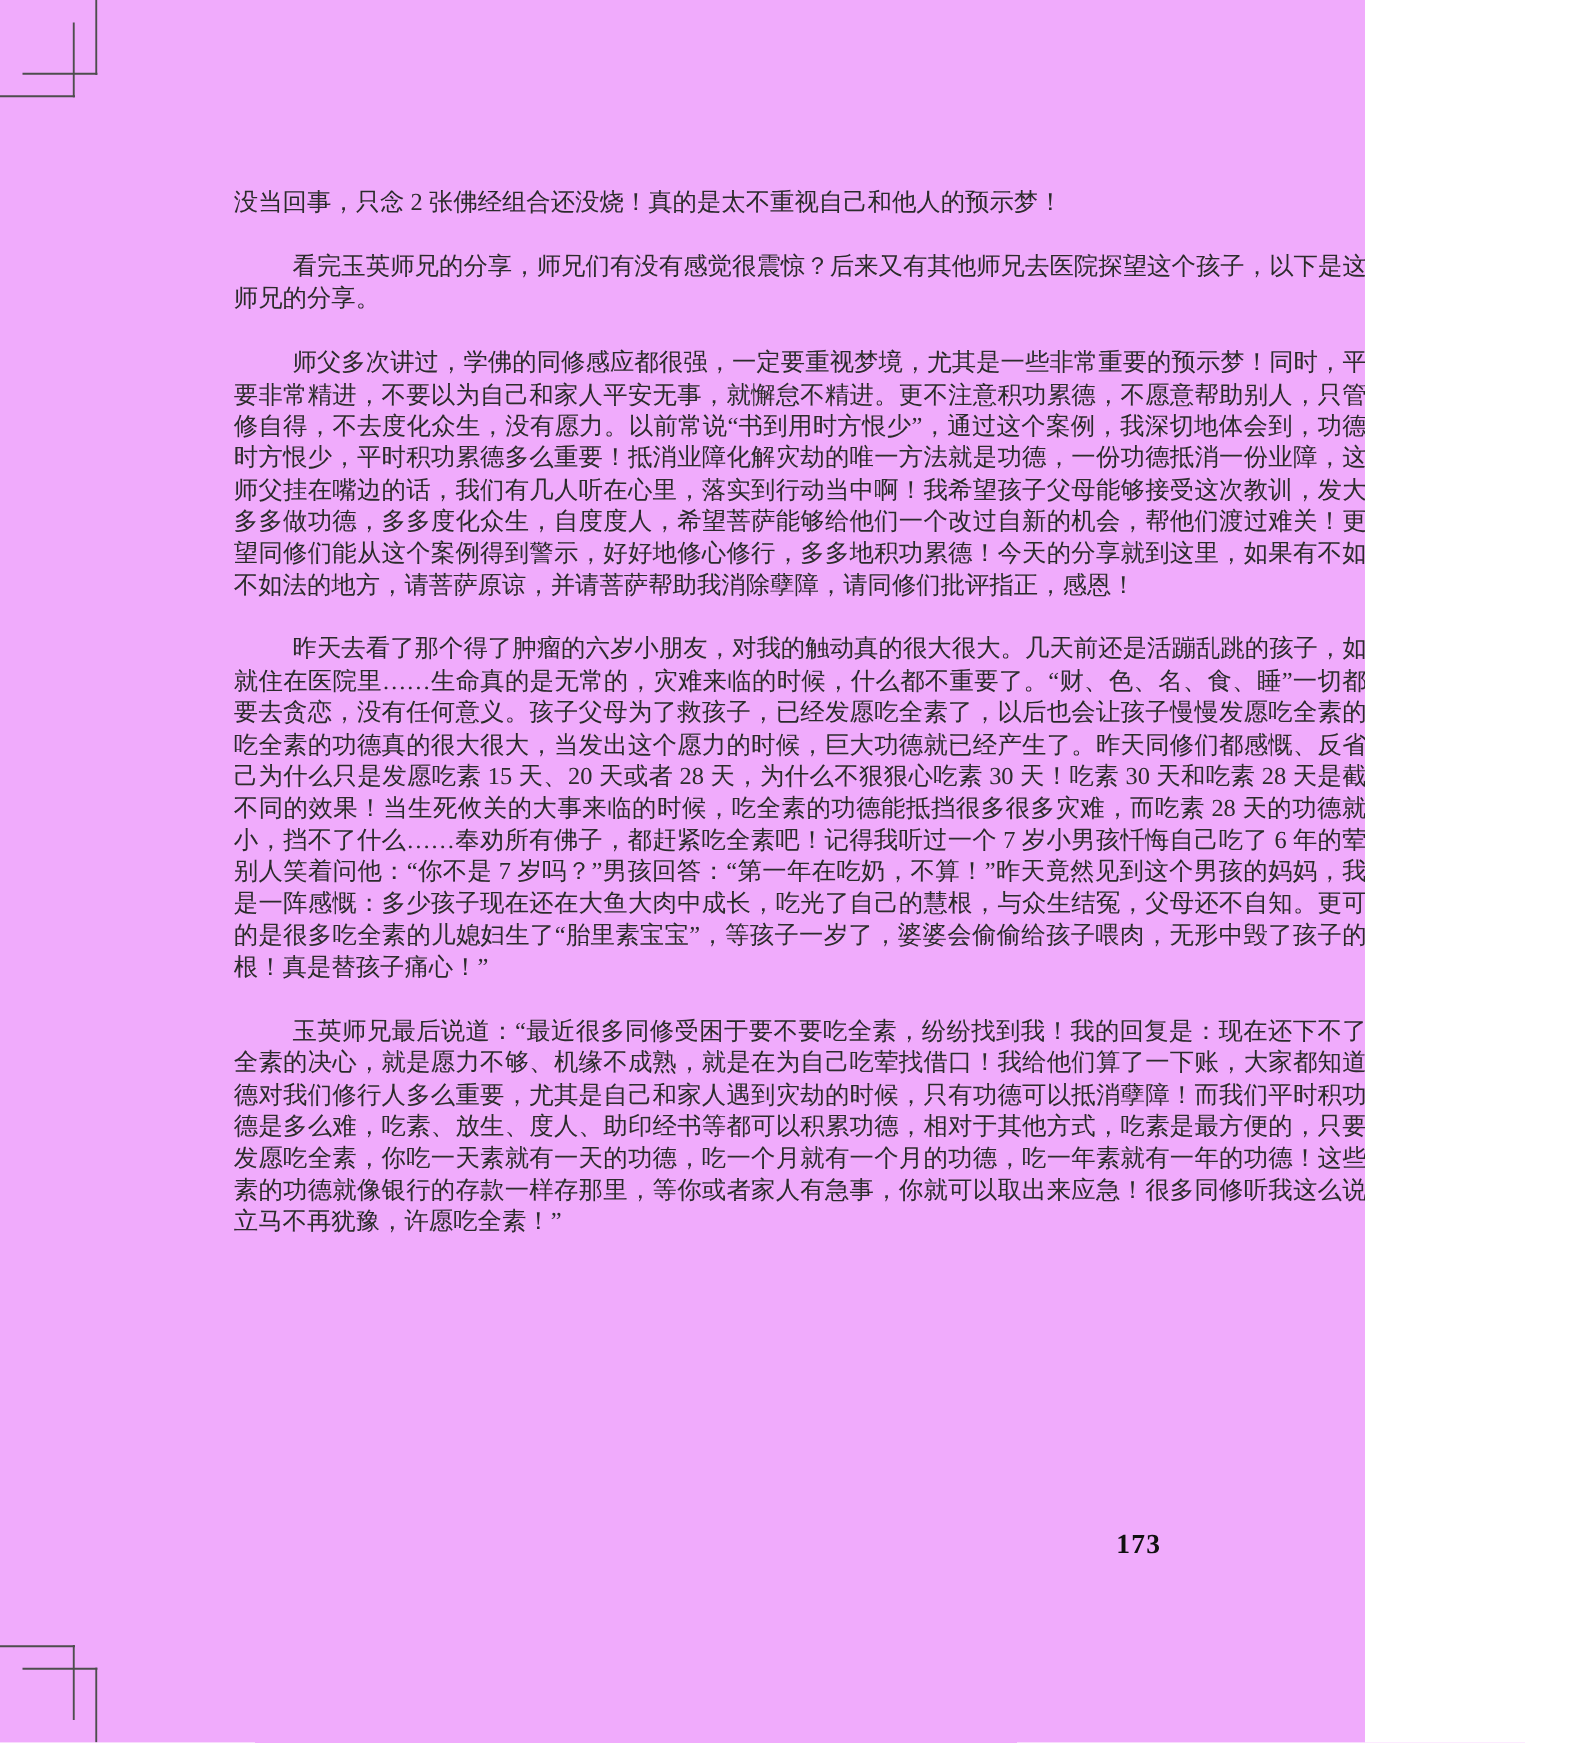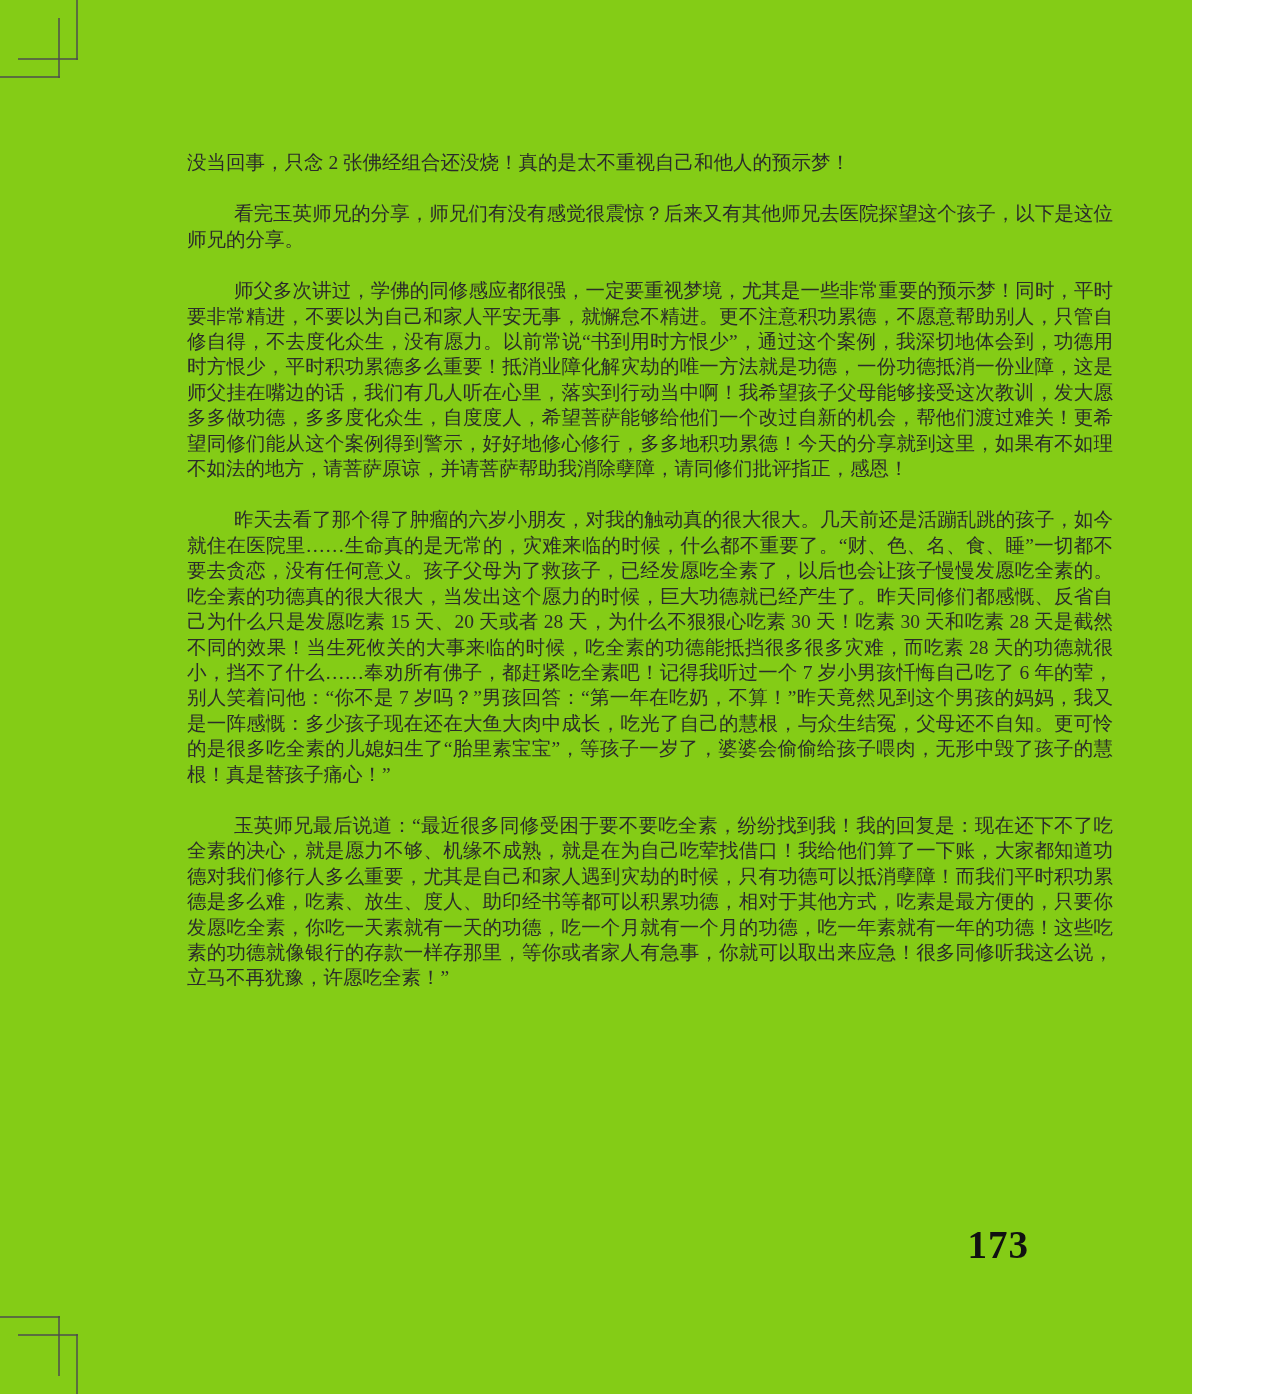--- a/index.html
+++ b/index.html
@@ -2,23 +2,23 @@
 <html lang="zh"><head>
 <meta charset="utf-8">
 <style>
   html, body {
     margin: 0;
     padding: 0;
     background: #ffffff;
   }
   .page {
     position: relative;
-    width: 1192px;
+    width: 1092px;
     height: 1394px;
-    background: #84cc16;
+    background: #f0abfc;
     overflow: hidden;
     font-family: "Liberation Serif", "DejaVu Serif", serif;
   }
   .crop-marks {
     position: absolute;
     left: 0;
     top: 0;
     width: 1276px;
     height: 1394px;
     pointer-events: none;
@@ -38,21 +38,21 @@
     margin: 0 0 26px 0;
     text-indent: 47px;
   }
   .text-block p.no-indent {
     text-indent: 0;
   }
   .page-number {
     position: absolute;
     top: 1222px;
     right: 163px;
-    font-size: 39px;
+    font-size: 22px;
     font-weight: bold;
     color: #111111;
     letter-spacing: 1px;
     font-family: "Liberation Serif", "DejaVu Serif", serif;
   }
 </style>
 </head>
 <body>
 
 <div class="page">

